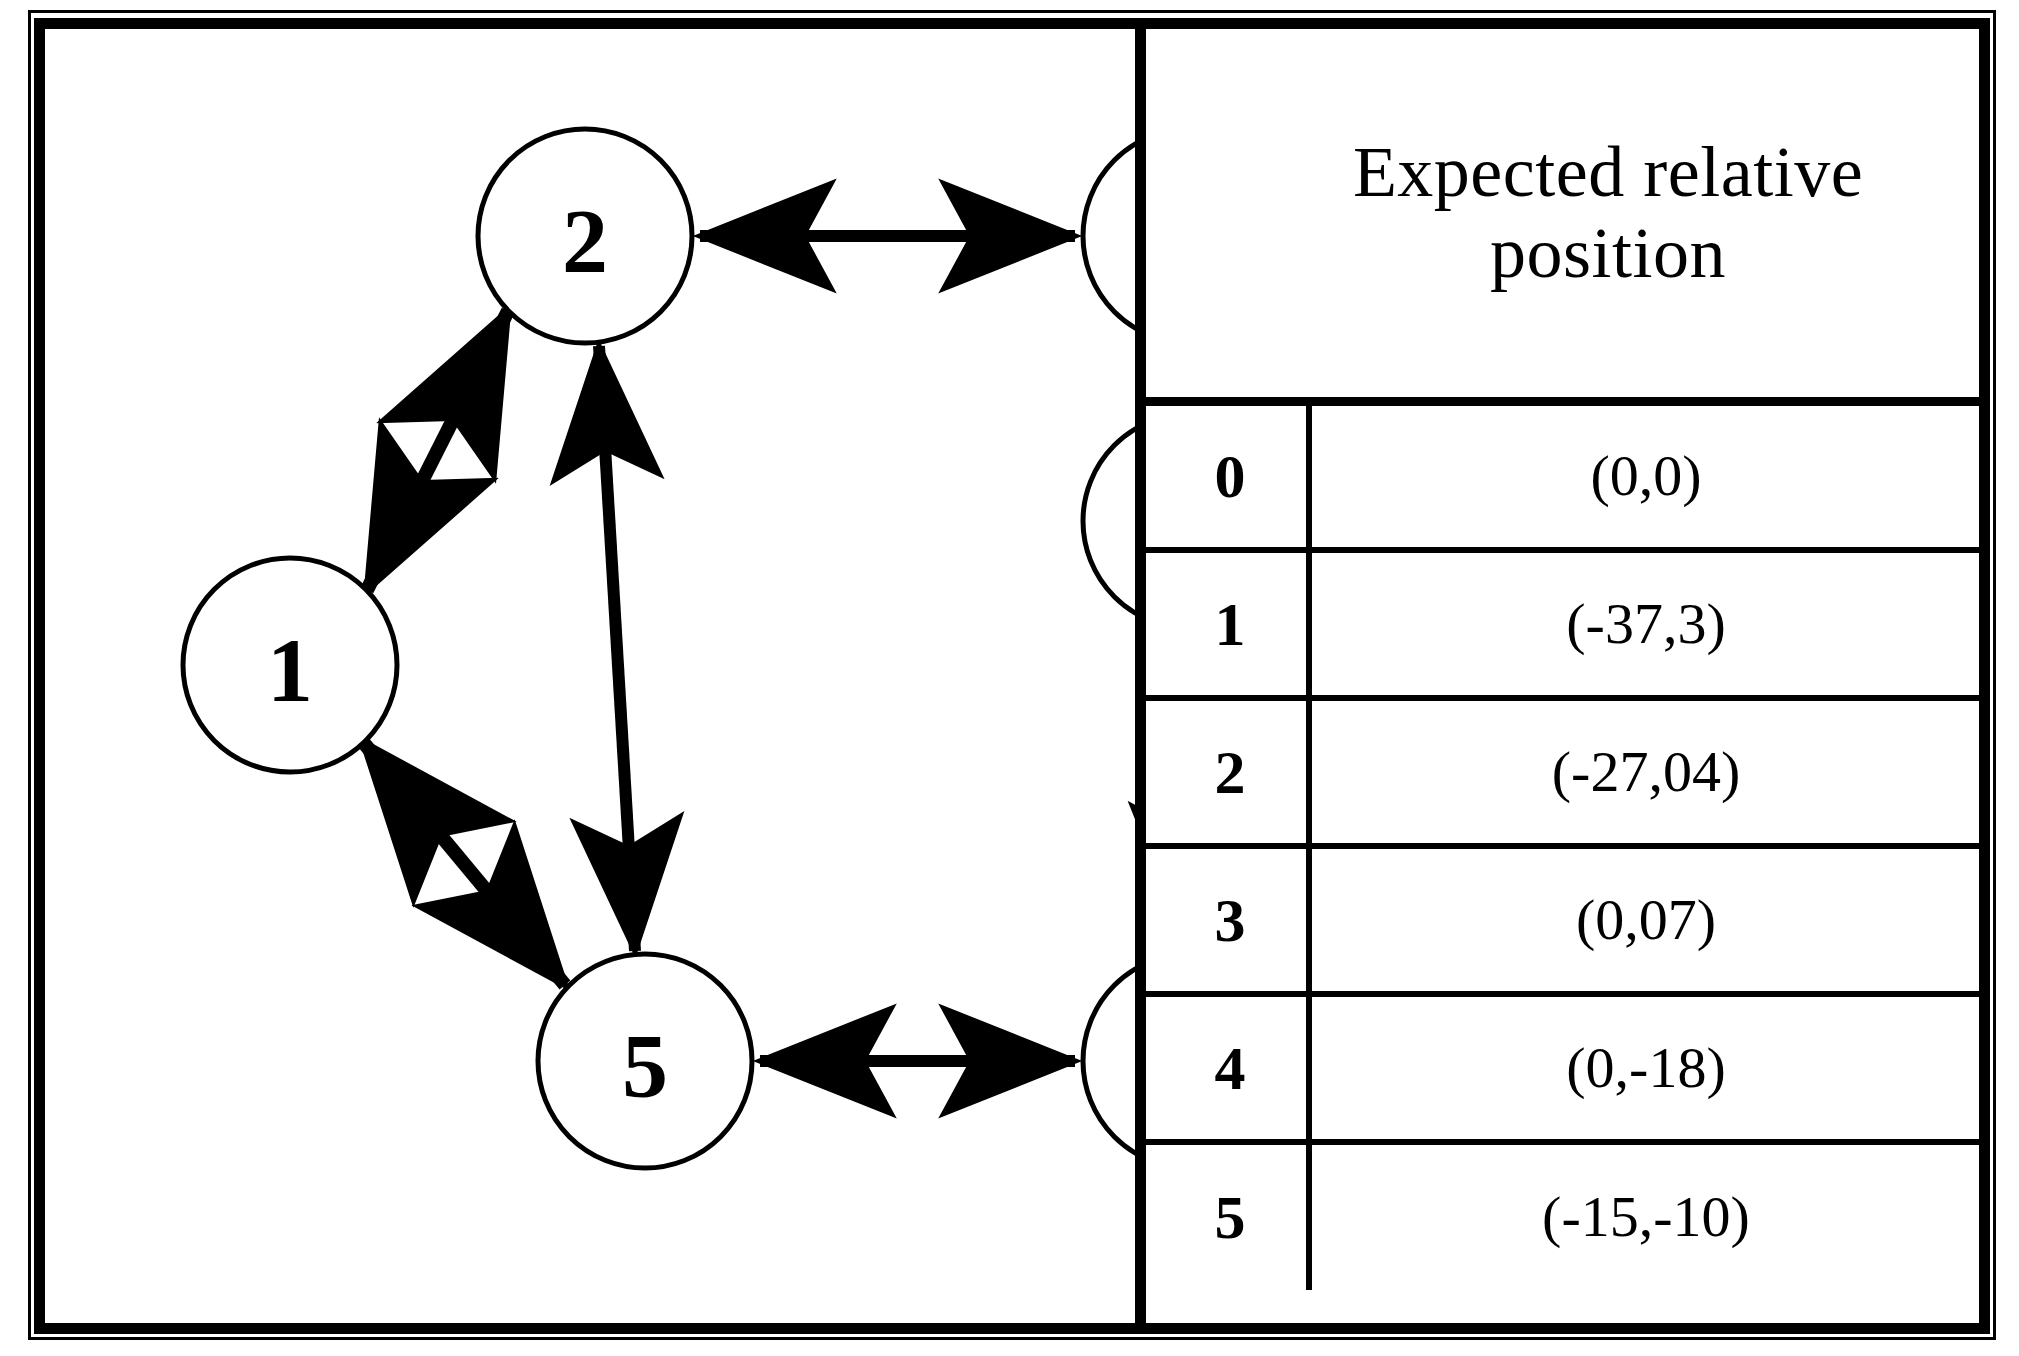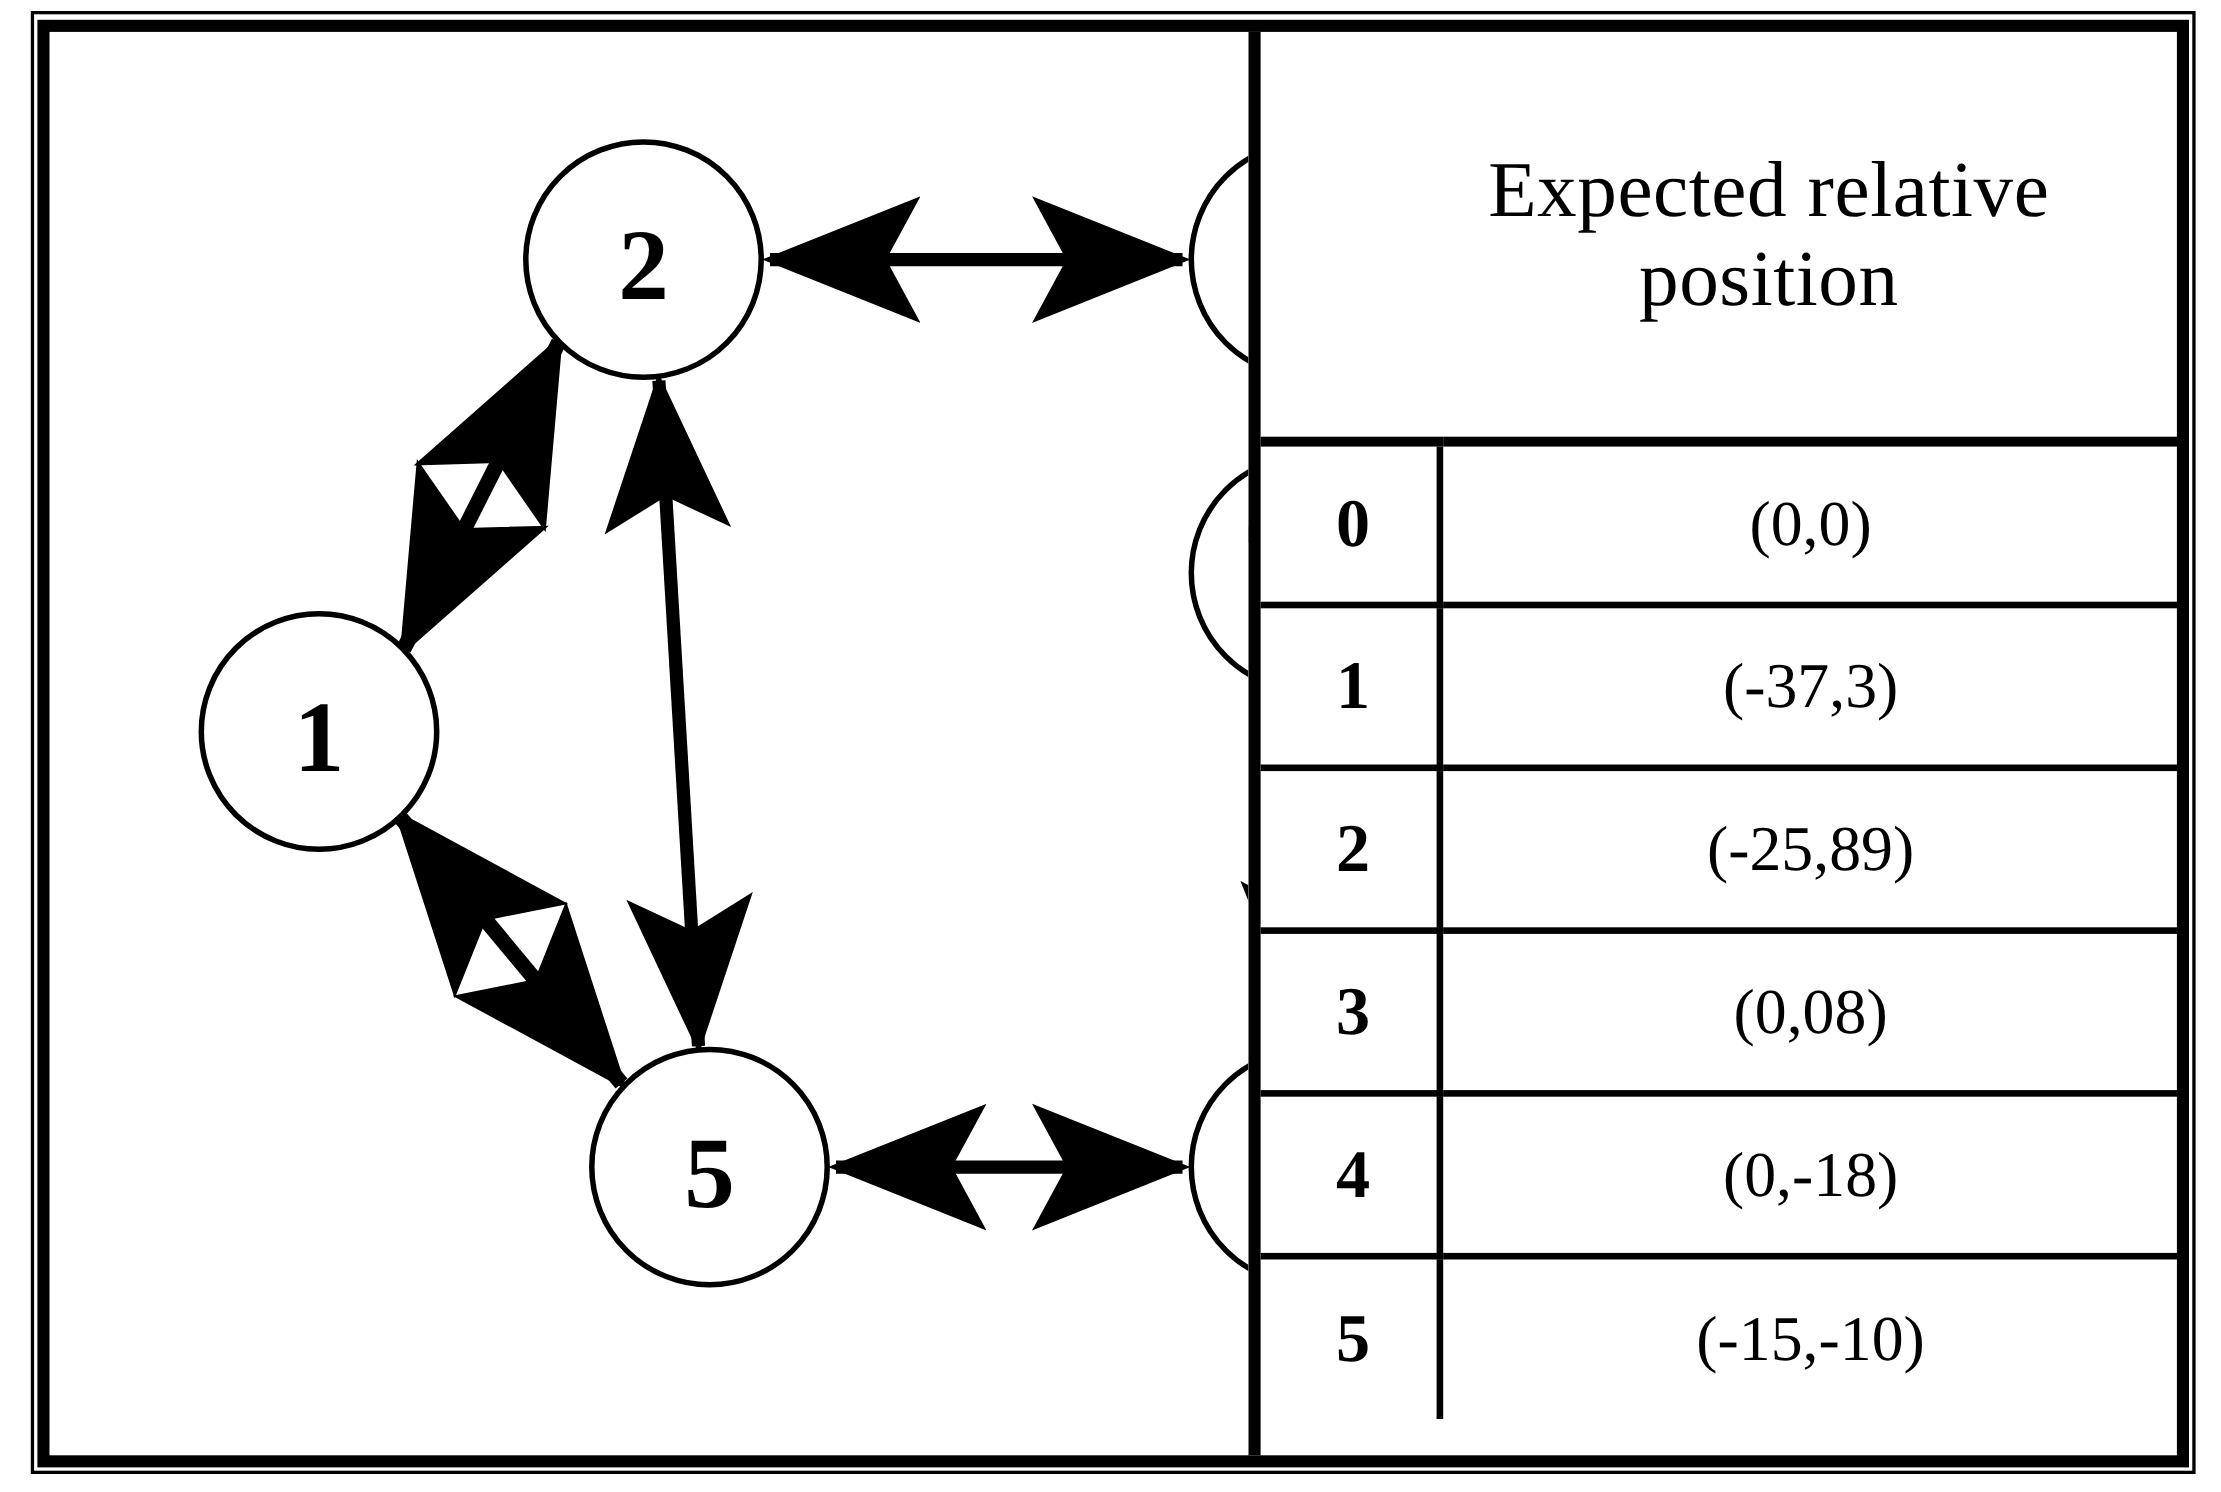--- a/index.html
+++ b/index.html
@@ -215,25 +215,25 @@
         <tr>
           <td class="id-cell">0</td>
           <td class="pos-cell">(0,0)</td>
         </tr>
         <tr>
           <td class="id-cell">1</td>
           <td class="pos-cell">(-37,3)</td>
         </tr>
         <tr>
           <td class="id-cell">2</td>
-          <td class="pos-cell">(-25,89)</td>
+          <td class="pos-cell">(-27,04)</td>
         </tr>
         <tr>
           <td class="id-cell">3</td>
-          <td class="pos-cell">(0,08)</td>
+          <td class="pos-cell">(0,07)</td>
         </tr>
         <tr>
           <td class="id-cell">4</td>
           <td class="pos-cell">(0,-18)</td>
         </tr>
         <tr>
           <td class="id-cell">5</td>
           <td class="pos-cell">(-15,-10)</td>
         </tr>
       </tbody>

